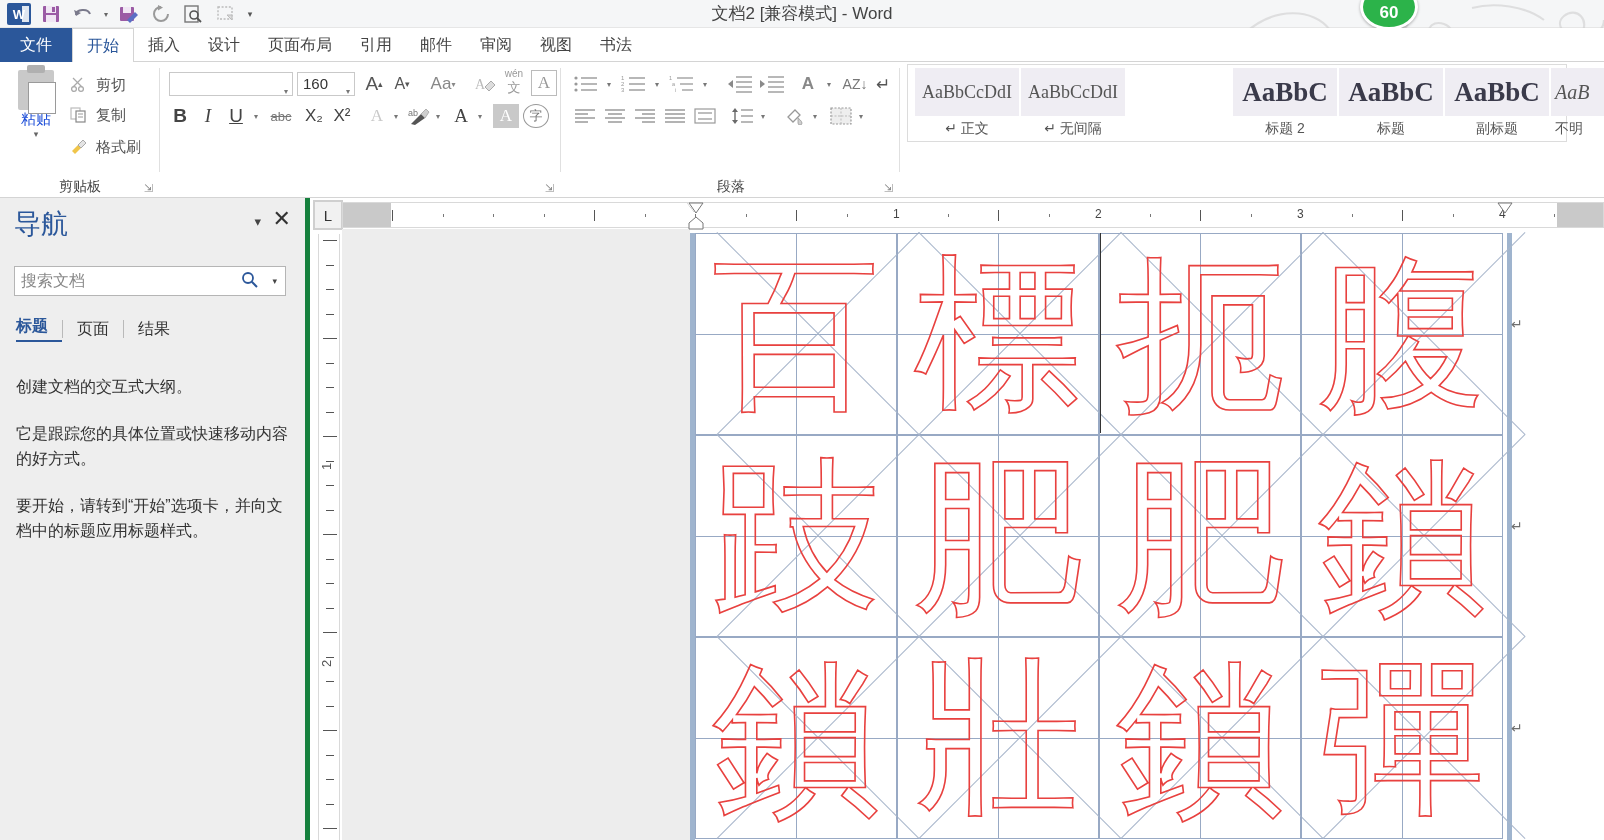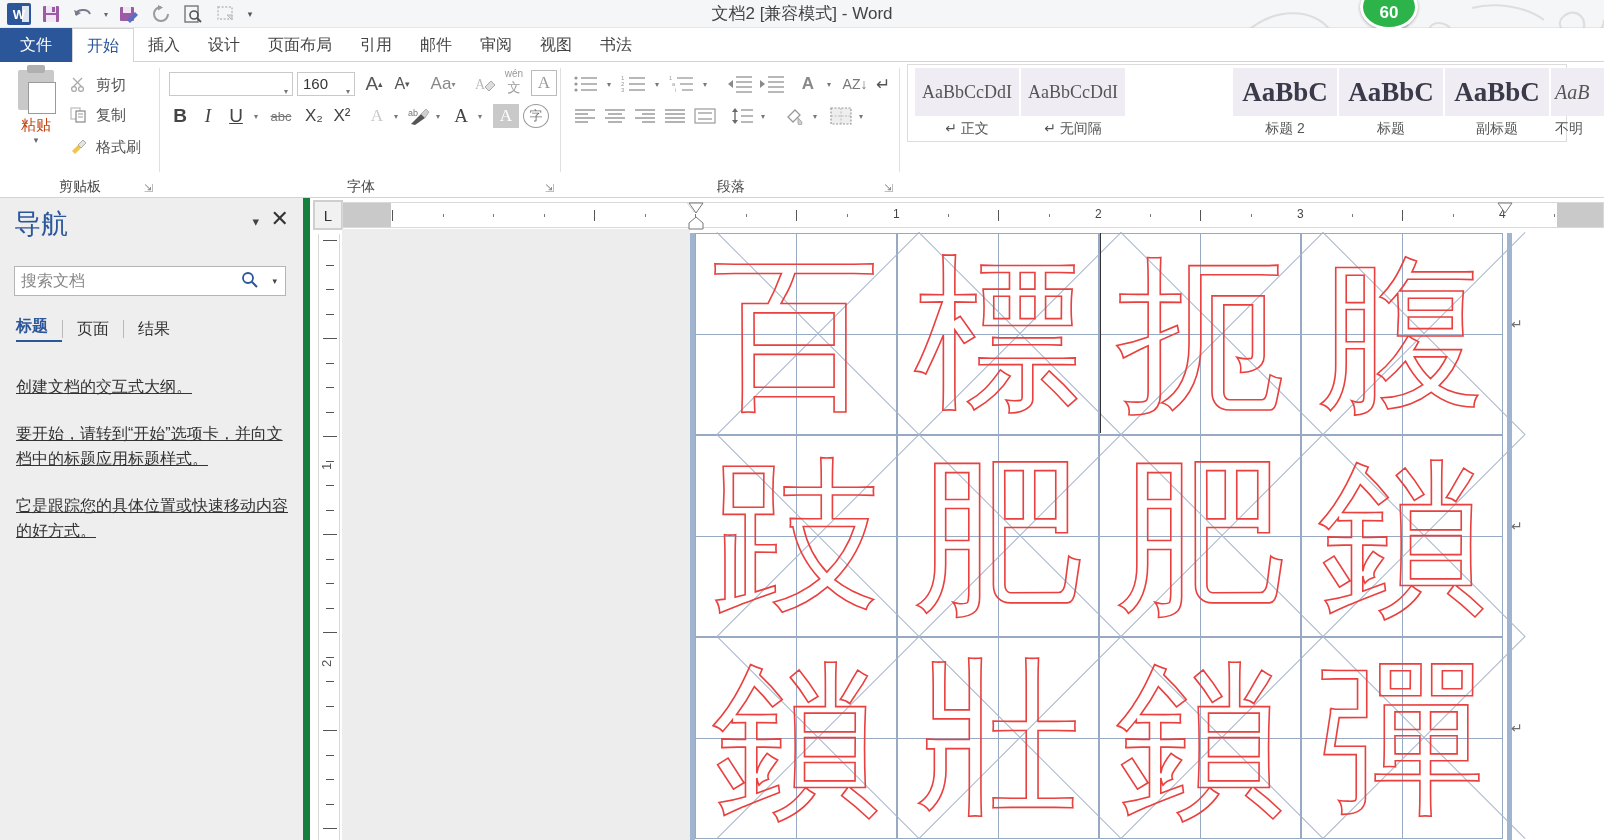--- a/index.html
+++ b/index.html
@@ -68,21 +68,21 @@
 
   
   .g-clip { left: 0; width: 160px; }
   .paste-btn { position: absolute; left: 8px; top: 8px; width: 56px; text-align: center; }
   .clip-ico {
     width: 36px; height: 40px; margin: 0 auto; position: relative;
     background: #c9c9c9; border-radius: 2px;
   }
   .clip-ico::before { content:""; position:absolute; left:9px; top:-5px; width:18px; height:8px; background:#b0b0b0; border-radius:2px; }
   .clip-ico::after { content:""; position:absolute; left:10px; top:12px; width:26px; height:30px; background:#fff; border:1px solid #9a9a9a; }
-  .paste-lbl { font-size: 15px; color:#c2410c; margin-top: 6px; }
+  .paste-lbl { font-size: 15px; color:#1d4ed8; margin-top: 0; }
   .caret-sm { font-size: 9px; color:#666; }
   .clip-item { position:absolute; left: 70px; font-size: 15px; color:#555; display:flex; align-items:center; gap:6px;font-family:Liberation Mono, monospace; }
   .mini-ico { width: 20px; height: 18px; display:inline-block; position:relative; }
 
   
   .g-font { left: 161px; width: 400px; }
   .fontname {
     position:absolute; left: 8px; top: 10px; width: 124px; height: 24px;
     border: 1px solid #c9c9c9; background:#fff;
     font-size: 14px; line-height: 22px; padding-left: 4px; color:#333;
@@ -108,21 +108,21 @@
   }
   .stylecard .prev {
     height: 48px; background: #efedf3; display:flex; align-items:center; justify-content:center;
     font-family: "Liberation Serif", serif; color:#555; overflow:hidden; white-space:nowrap;
   }
   .stylecard .nm { font-size: 14px; color: #555; margin-top: 4px; }
 
   
   .navpane {
     position: absolute; left: 0; top: 198px; width: 310px; height: 642px;
-    background: #eeeeee; border-right: 7px solid #15803d;
+    background: #eeeeee; border-right: 5px solid #15803d;
   }
   .nav-title { position:absolute; left: 14px; top: 8px; font-size: 27px; color:#2b579a; }
   .nav-caret { position:absolute; right: 44px; top: 16px; font-size: 13px; color:#444; }
   .nav-close { position:absolute; right: 14px; top: 10px; font-size: 22px; color:#333; line-height:22px; }
   .nav-search {
     position:absolute; left: 14px; top: 68px; width: 272px; height: 30px;
     background:#fff; border: 1px solid #b5b5b5;
   }
   .nav-search input {
     border:0; outline:0; width: 218px; height: 28px; margin-left: 6px;
@@ -131,21 +131,21 @@
   }
   .nav-search input::placeholder { color:#888; }
   .srch-ico { position:absolute; right: 26px; top: 4px; color:#2b579a; font-size: 17px; }
   .srch-caret { position:absolute; right: 8px; top: 9px; color:#444; font-size: 9px; }
   .nav-tabs { position:absolute; left: 16px; top: 118px; display:flex; align-items:center; gap: 0px; }
   .nav-tab { font-size: 16px; color:#333; padding: 0 14px; }
   .nav-tab:first-child { padding-left: 0; }
   .nav-tab.active { color:#2b579a; font-weight: bold; border-bottom: 2px solid #2b579a; padding-bottom: 3px; }
   .nav-tdiv { width:1px; height: 18px; background:#b9b9b9; }
   .nav-body { position:absolute; left: 16px; top: 176px; width: 278px; color:#333; font-size: 16px; line-height: 25px; }
-  .nav-body p { margin-bottom: 22px; text-decoration: underline; }
+  .nav-body p { margin-bottom: 22px; }
 
   
   .tabsel {
     position:absolute; left: 313px; top: 200px; width: 30px; height: 30px;
     background:#f1f1f1; border: 2px solid #cfcfcf;
     display:flex; align-items:center; justify-content:center; font-size: 15px; color:#333;
   }
   .vruler {
     position:absolute; left: 318px; top: 234px; width: 22px; height: 606px;
     background:#fff; border-left: 1px solid #d9d9d9; border-right: 1px solid #d9d9d9;
@@ -403,21 +403,20 @@
         <span>A</span>
       </div>
     <div class="ico-btn row2" style="left:312px;width:14px;font-size:8px;color:#777">▾</div>
     <div class="ico-btn row2" style="left:332px;width:26px;height:24px;background:#c9c9c9;font-size:17px;color:#fff;font-family:'Liberation Serif',serif">
         <span>A</span>
       </div>
     <div class="ico-btn row2" style="left:362px;width:26px;height:24px;border-radius:50%;border:1.4px solid #999;font-size:13px;color:#777">
         <span>字</span>
       </div>
 
-    <div class="grp-label">字体</div>
     <div class="dlg">⇲</div>
     <div class="grp-sep" style="right:0"></div>
   </div>
 
   <div class="grp g-para">
     <div class="ico-btn" style="left:10px;top:10px;width:28px">
       <svg width="26" height="18" viewBox="0 0 26 18">
           <g fill="#999">
             <circle cx="3" cy="3" r="1.6"></circle>
             <circle cx="3" cy="9" r="1.6"></circle>
@@ -626,22 +625,22 @@
   <div class="nav-tabs">
     <div class="nav-tab active">标题</div>
     <div class="nav-tdiv"></div>
     <div class="nav-tab">页面</div>
     <div class="nav-tdiv"></div>
     <div class="nav-tab">结果</div>
   </div>
 
   <div class="nav-body">
     <p>创建文档的交互式大纲。</p>
+    <p>它是跟踪您的具体位置或快速移动内容的好方式。</p>
     <p>要开始，请转到“开始”选项卡，并向文档中的标题应用标题样式。</p>
-    <p>它是跟踪您的具体位置或快速移动内容的好方式。</p>
   </div>
 </div>
 
 <div class="tabsel">L</div>
 
 <div class="vruler" id="vruler">
     <div class="vtick maj" style="top: 6px;"></div>
     <div class="vtick" style="top: 30.5px;"></div>
     <div class="vtick" style="top: 55px;"></div>
     <div class="vtick" style="top: 79.5px;"></div>

